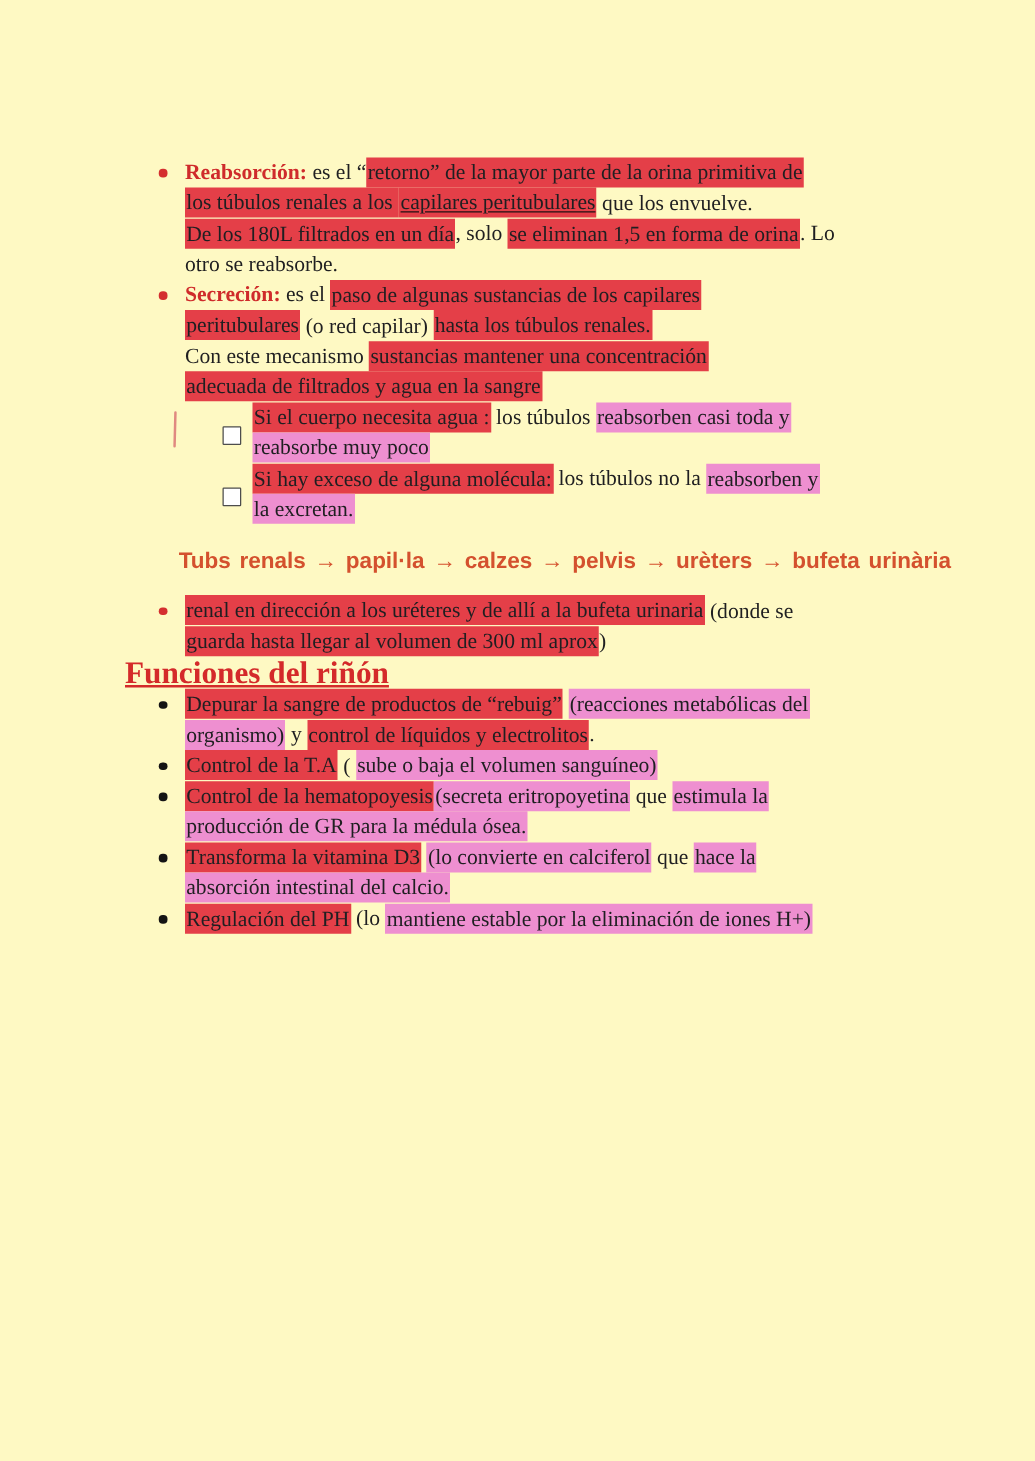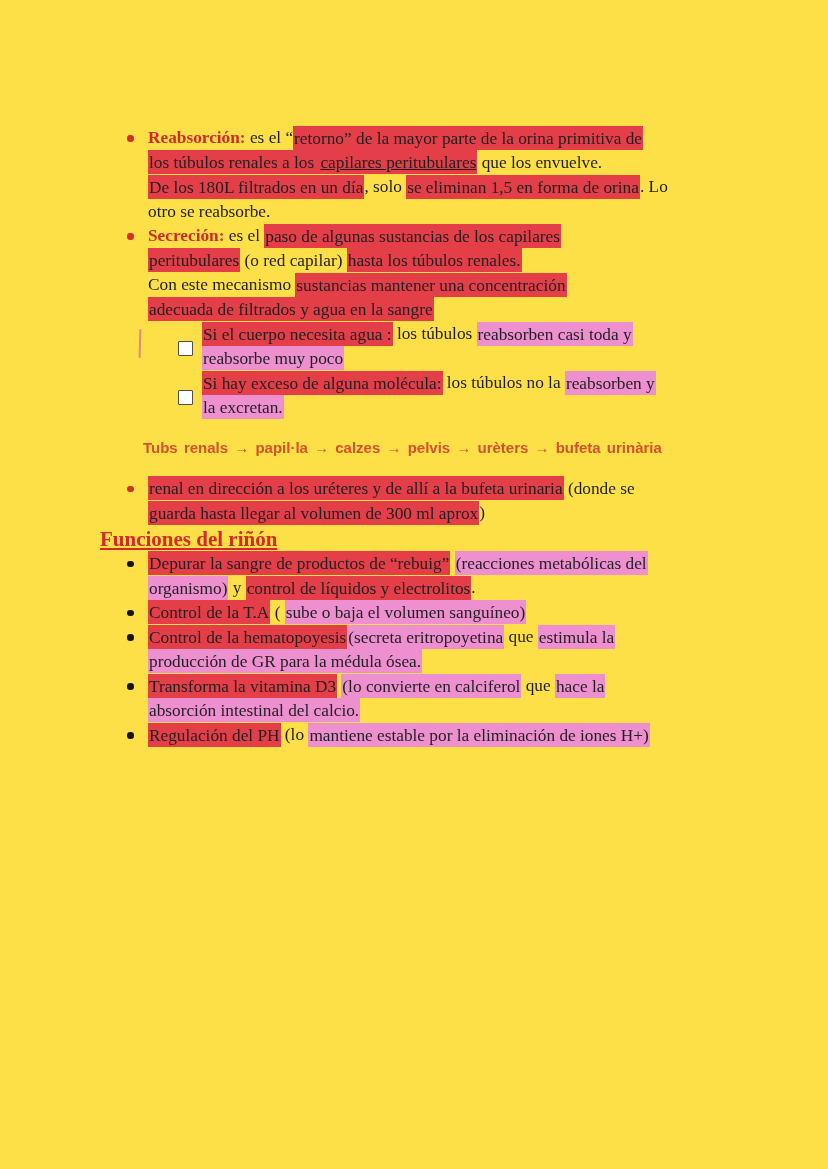--- a/index.html
+++ b/index.html
@@ -1,20 +1,20 @@
 <!DOCTYPE html>
 <html><head>
 <meta charset="utf-8">
 <style>
   html, body { margin: 0; padding: 0; background: #ffffff; }
   #page {
     position: relative;
     width: 828px;
     height: 1169px;
-    background: #fde047;
+    background: #fef9c3;
     overflow: hidden;
     font-family: "Liberation Serif", "DejaVu Serif", serif;
     color: #1f1f21;
   }
   #doc-content {
     position: absolute;
     left: 100px;
     top: 126px;
     width: 660px;
     font-size: 17.3px;
@@ -45,31 +45,31 @@
     background: #ffffff;
     box-sizing: content-box;
   }
   .seg-lead { color: #cf2b2b; font-weight: bold; }
   .seg-red  { background: #e43f48; padding: 2.5px 1px; }
   .seg-pink { background: #ee8fd0; padding: 2.5px 1px; }
   .seg-underline { text-decoration: underline; text-decoration-color: #201011; }
   .seg-plain { }
   .heading {
     margin: 0;
-    font-size: 21px;
+    font-size: 25px;
     line-height: 26px;
     font-weight: bold;
     color: #d42a2a;
     text-decoration: underline;
   }
   .flow-line {
     margin: 16px 0 16.5px 43px;
     font-family: "Liberation Sans", "DejaVu Sans", sans-serif;
     font-weight: bold;
-    font-size: 15px;
+    font-size: 18px;
     line-height: 24px;
     color: #d4512e;
     word-spacing: 2px;
     white-space: nowrap;
   }
   .pen-mark {
     position: absolute;
     left: 139px;
     top: 329px;
     width: 2px;

